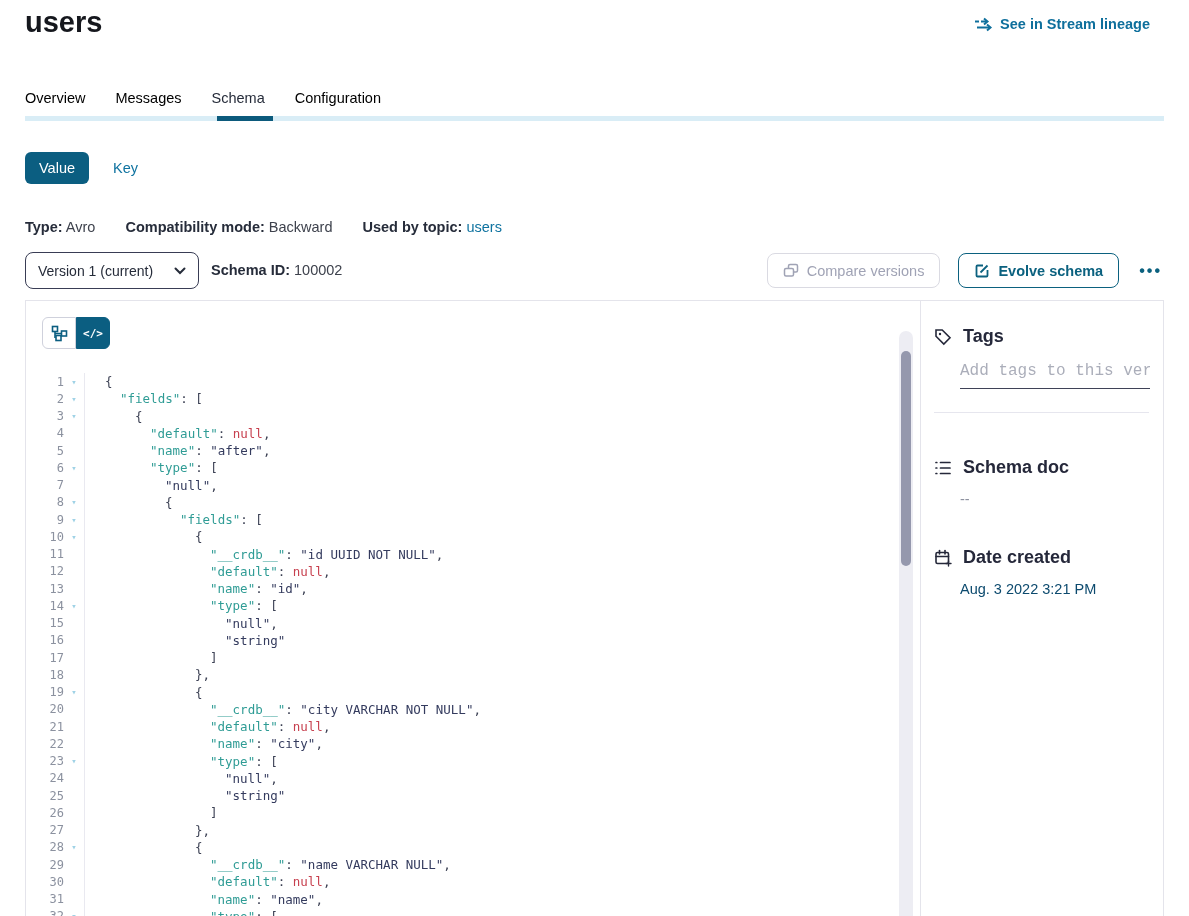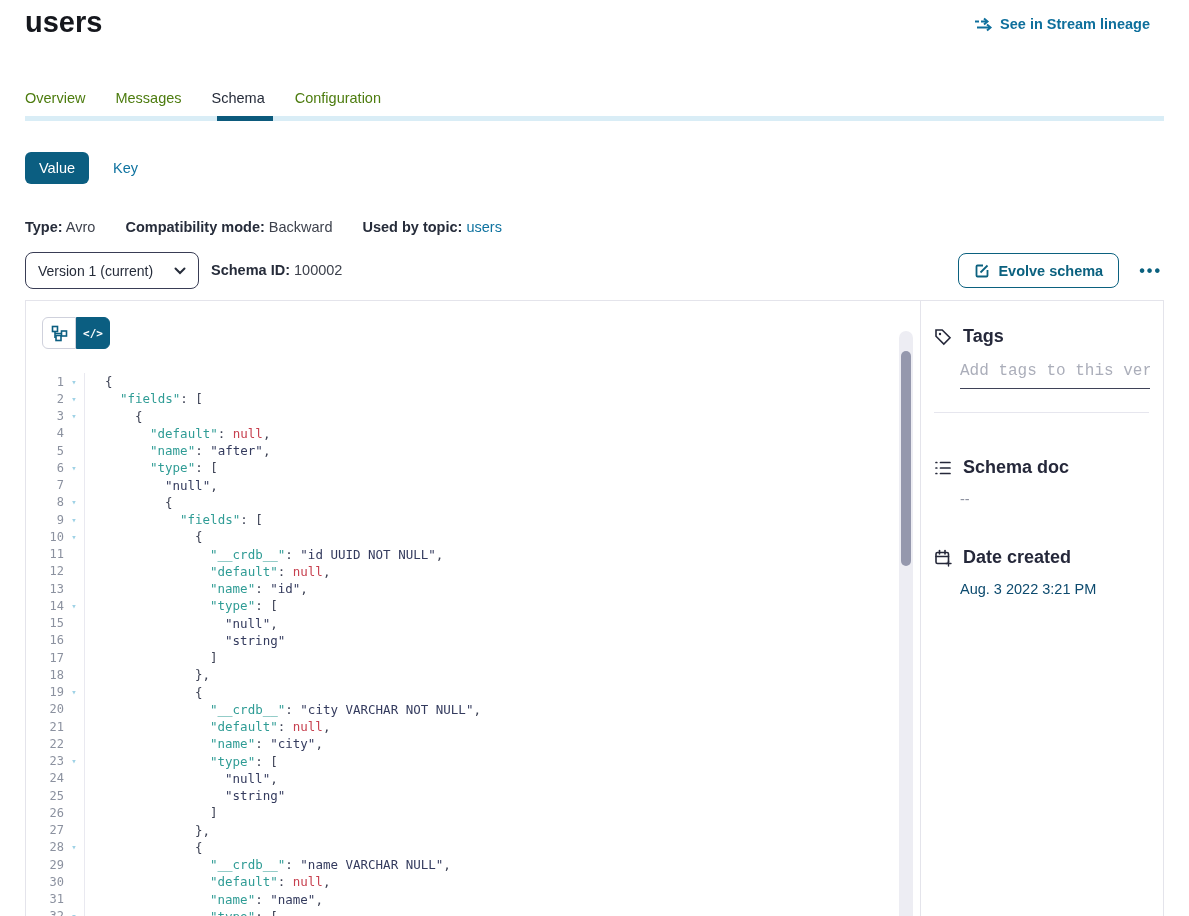--- a/index.html
+++ b/index.html
@@ -7,21 +7,21 @@
     font-family:"Liberation Sans", sans-serif; color:#2a2f3d; }
   .page { position:relative; width:1175px; height:916px; }
 
   
   .title { position:absolute; left:25px; top:6px; font-size:29px; font-weight:700; color:#15171d; }
   .lineage-link { position:absolute; right:25px; top:16px; display:flex; align-items:center; gap:7px;
     color:#0e6f9c; font-size:14.5px; font-weight:600; cursor:pointer; }
 
   
   .tabs { position:absolute; left:25px; top:90px; display:flex; gap:30px; font-size:14.5px; }
-  .tab { color:#4d7c0f; cursor:pointer; font-weight:500; }
+  .tab { color:#000000; cursor:pointer; font-weight:500; }
   .tab.active { color:#262c3a; }
   .tab-track { position:absolute; left:25px; top:116px; width:1139px; height:5px; background:#d9edf6; }
   .tab-indicator { position:absolute; left:217px; top:116px; width:56px; height:5px; background:#0c5a7c; }
 
   
   .vk { position:absolute; left:25px; top:152px; display:flex; align-items:center; }
   .vk-value { background:#0b5e81; color:#fff; font-size:14.5px; padding:8px 14px; border-radius:6px; cursor:pointer; }
   .vk-key { margin-left:24px; color:#0f73a0; font-size:14.5px; cursor:pointer; }
 
   
@@ -130,20 +130,29 @@
         <svg width="12" height="8" viewBox="0 0 12 8" fill="none" stroke="#262c3a" stroke-width="2" stroke-linecap="round">
             <path d="M1.5 1.5 L6 6 L10.5 1.5"></path>
           </svg>
       </span>
     </div>
     <div class="schema-id">
       <b>Schema ID:</b>
       <span>100002</span>
     </div>
     <div class="ctrl-right">
+      <button class="btn btn-disabled">
+        <span class="icon">
+          <svg width="16" height="15" viewBox="0 0 16 15" fill="none" stroke="#a0a3b5" stroke-width="1.5">
+            <rect x="5.5" y="1.5" width="9" height="7.5" rx="1.5"></rect>
+            <rect x="1.5" y="5.5" width="9" height="7.5" rx="1.5" fill="#ffffff"></rect>
+          </svg>
+        </span>
+        <span>Compare versions</span>
+      </button>
       <button class="btn btn-primary-outline">
         <span class="icon">
           <svg width="16" height="16" viewBox="0 0 16 16" fill="none" stroke="#0b617f" stroke-width="1.8">
             <path d="M9 2.5 H3.5 A1 1 0 0 0 2.5 3.5 V12.5 A1 1 0 0 0 3.5 13.5 H12.5 A1 1 0 0 0 13.5 12.5 V7"></path>
             <path d="M6.5 9.5 L13.5 2.5"></path>
           </svg>
         </span>
         <span>Evolve schema</span>
       </button>
       <span class="more-dots">•••</span>

